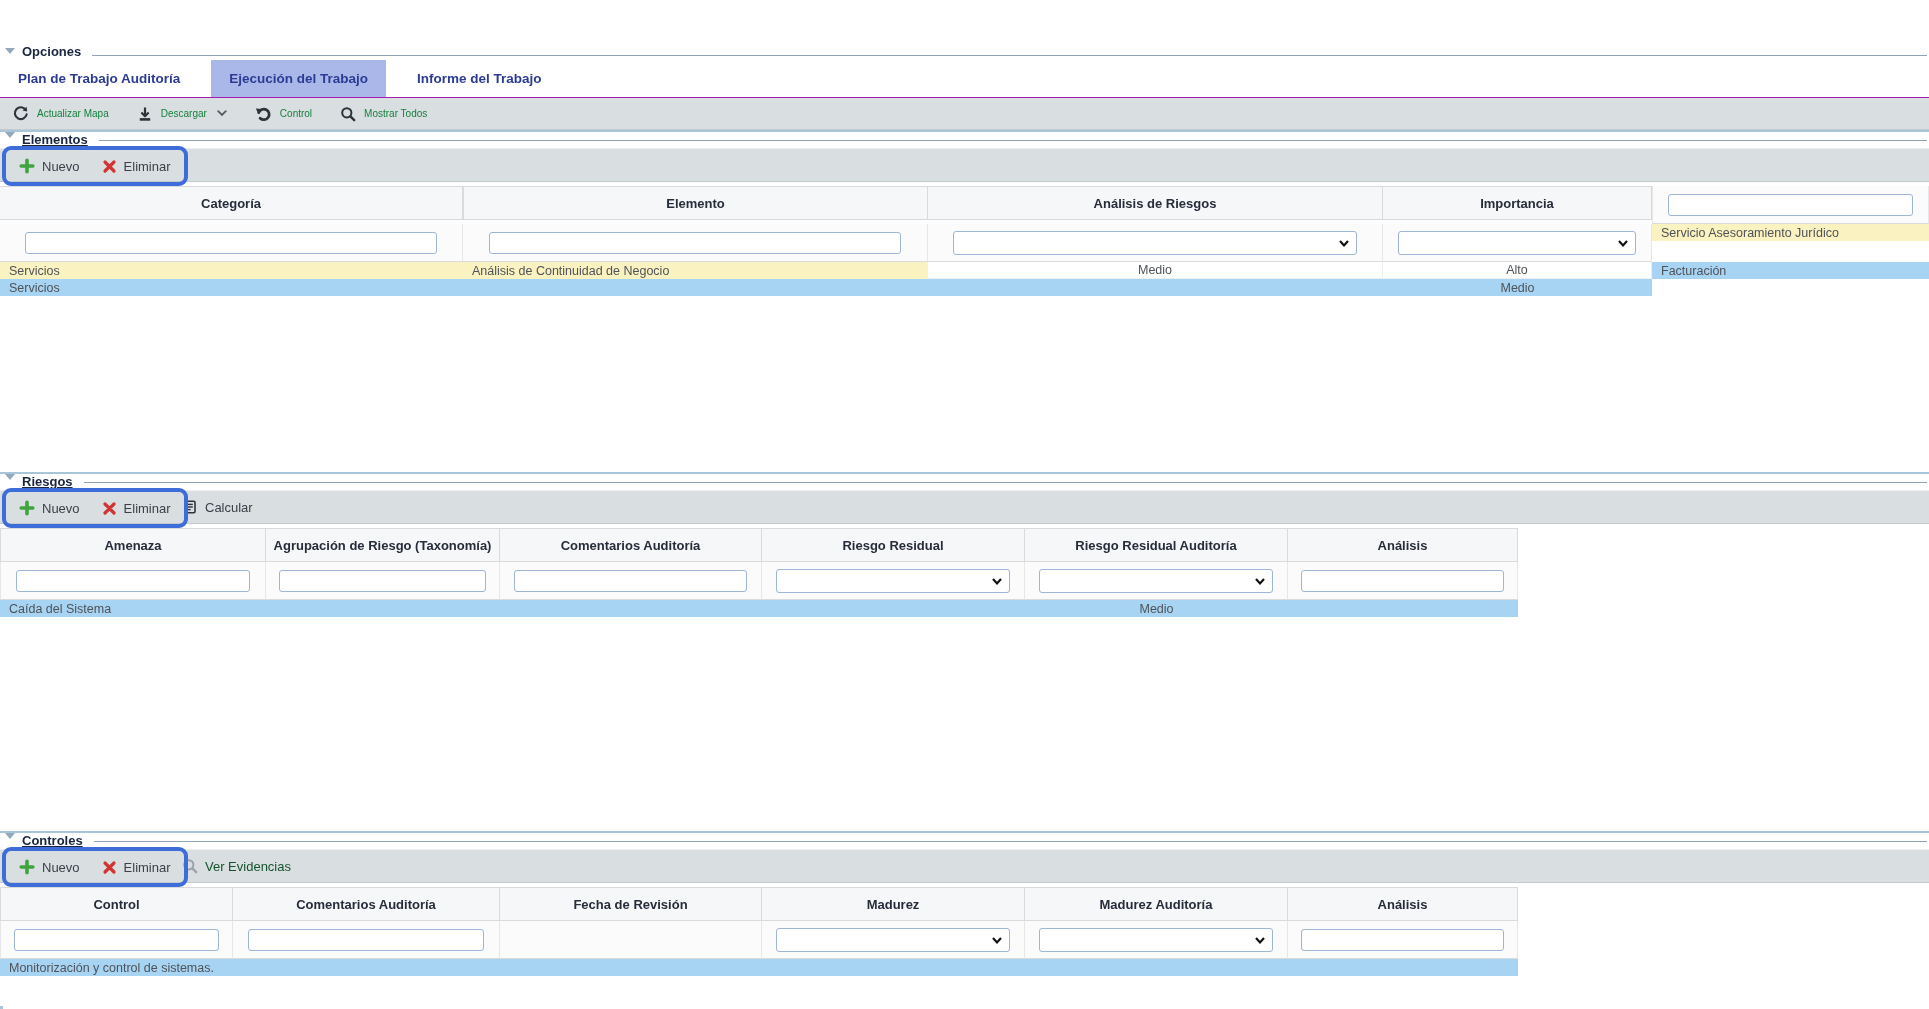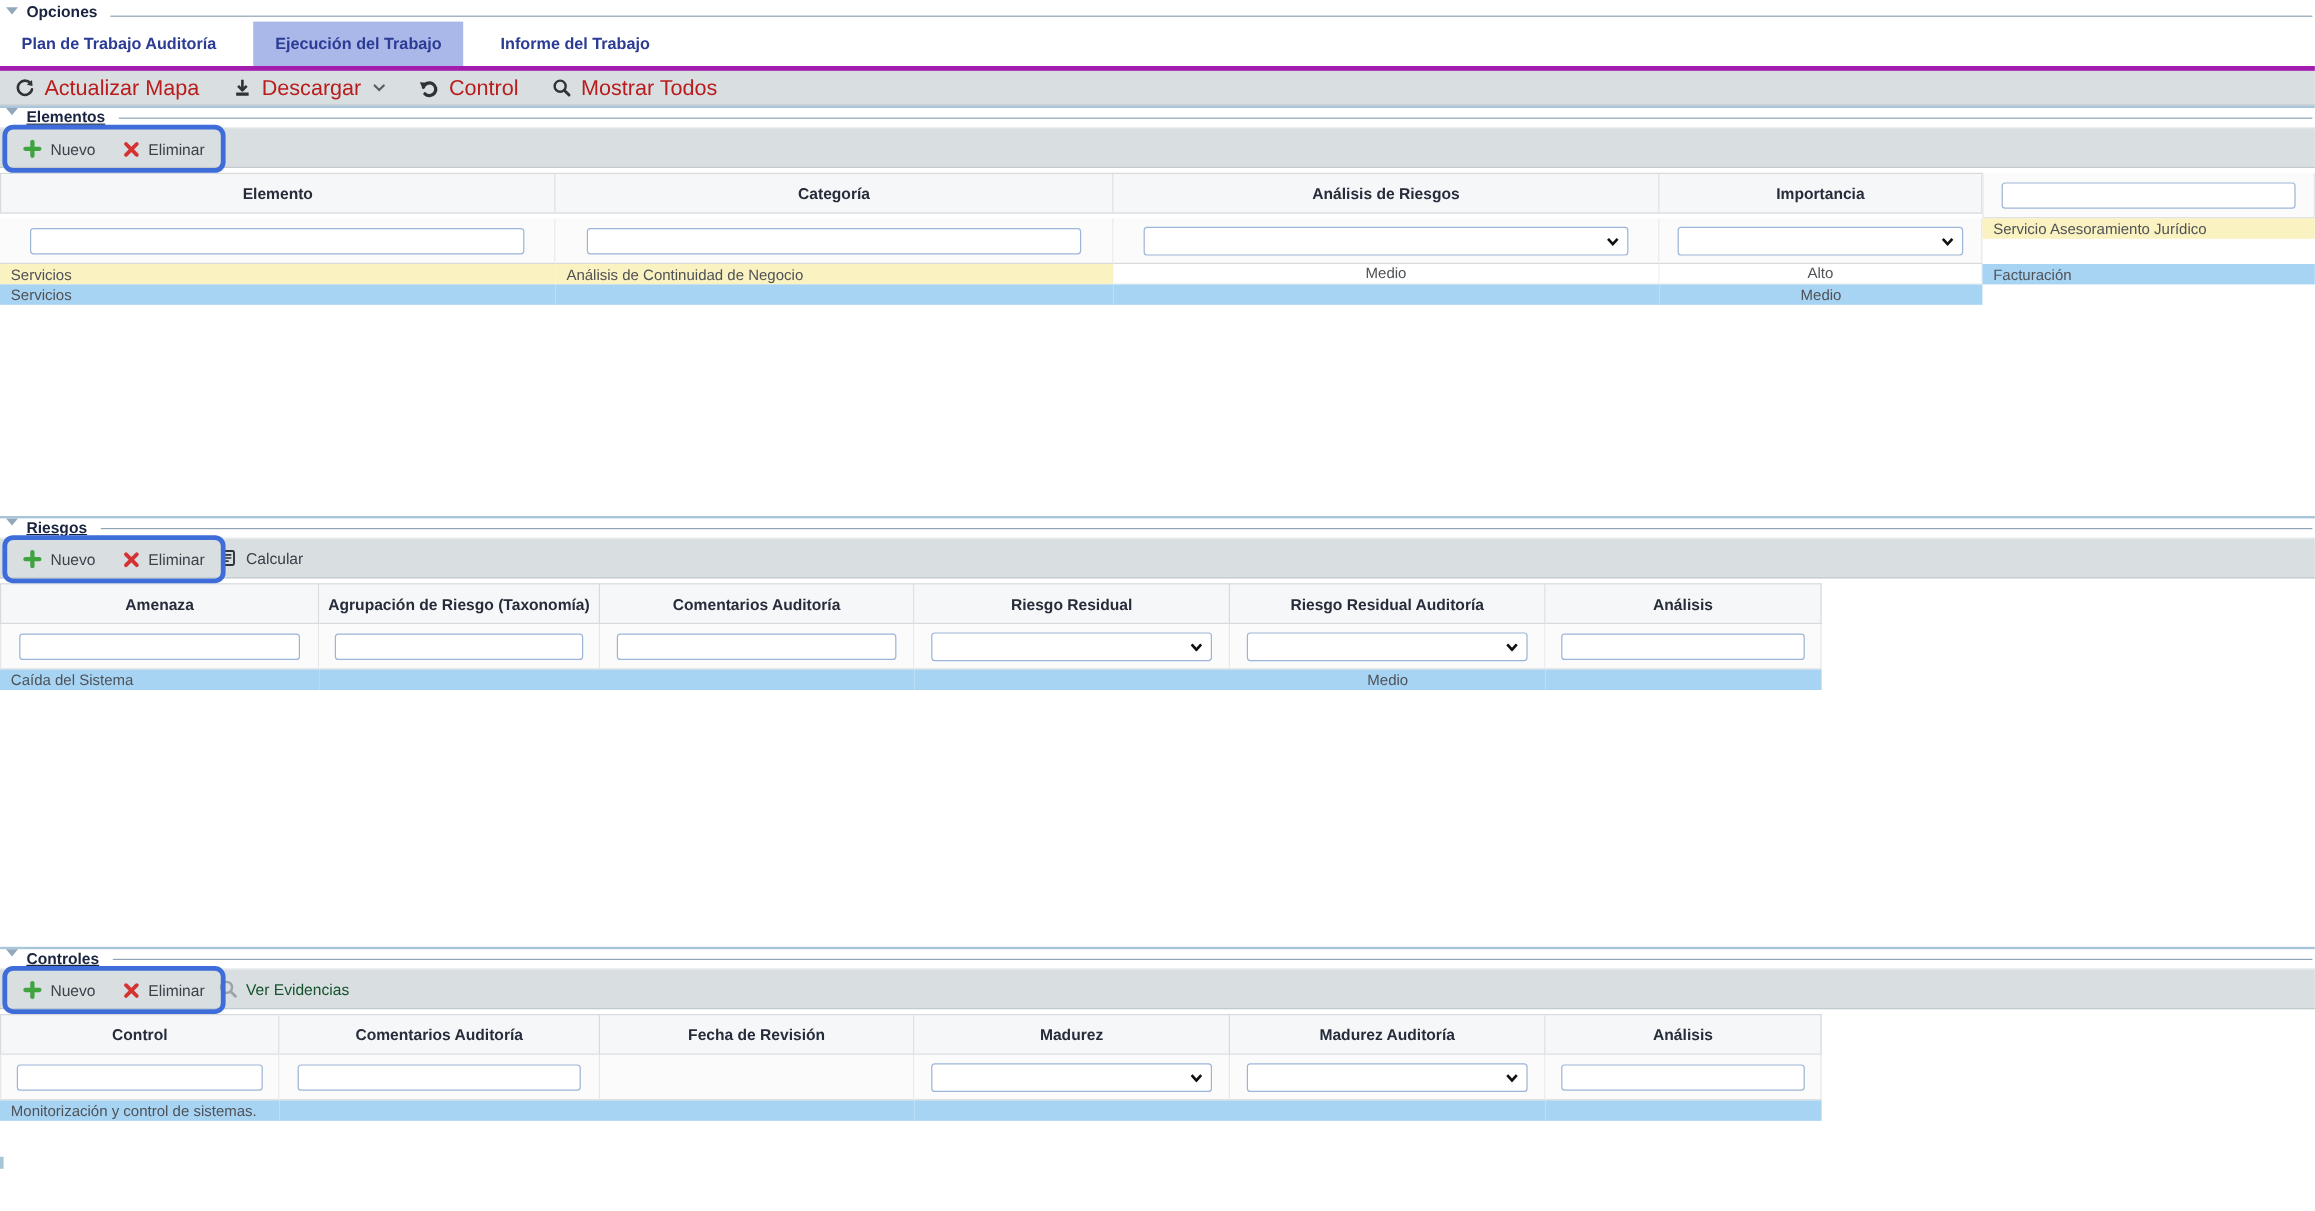--- a/index.html
+++ b/index.html
@@ -6,38 +6,38 @@
   html,body { width: 1929px; height: 1009px; }
   body {
     font-family: "Liberation Sans", sans-serif;
     background: #ffffff;
     color: #4f5257;
     overflow: hidden;
   }
   .page { position: relative; width: 1929px; height: 1009px; background: #fff; }
 
   
-  .legend-row { height: 18px; display: flex; align-items: center; gap: 7px; padding-left: 5px; }
+  .legend-row { height: 18px; display: flex; align-items: center; gap: 7px; padding-left: 5px; margin-top: 42px; }
   .sec-row { height: 16px; display: flex; gap: 7px; padding-left: 5px; }
   .tri { width: 0; height: 0; border-left: 5px solid transparent; border-right: 5px solid transparent;
          border-top: 6px solid #93a9bb; flex: 0 0 auto; cursor: pointer; }
   .legend-title { font-weight: bold; font-size: 13px; color: #182440; white-space: nowrap; }
   .sec-title { font-weight: bold; font-size: 13px; color: #182440; white-space: nowrap;
                text-decoration: underline; cursor: pointer; }
   .legend-line { flex: 1; border-top: 1px solid #8fa3b4; margin: 8px 2px 0 4px; }
 
   
   .tabs { height: 37px; display: flex; align-items: stretch; gap: 13px; }
   .tab { display: flex; align-items: center; padding: 0 18px; font-weight: bold; font-size: 13.5px;
          color: #2c3b93; cursor: pointer; white-space: nowrap; }
   .tab.active { background: #aab8e9; }
 
   
-  .toolbar { height: 33px; background: #d9dee1; border-top: 4px solid #a21caf; border-bottom: 1px solid #c3cacd;
-             display: flex; align-items: center; padding-left: 12px; gap: 28px; font-size: 18px; color: #b91c1c; }
+  .toolbar { height: 33px; background: #d9dee1; border-top: 1px solid #a21caf; border-bottom: 1px solid #c3cacd;
+             display: flex; align-items: center; padding-left: 12px; gap: 28px; font-size: 10px; color: #15803d; }
   .tbtn { display: flex; align-items: center; gap: 8px; cursor: pointer; white-space: nowrap; }
   .tbtn svg { display: block; }
   .caret { margin-left: 2px; }
 
   .sec-toolbar { position: relative; height: 34px; background: #d9dee1; border-top: 1px solid #edf0f1;
                  border-bottom: 1px solid #c3cacd; display: flex; align-items: center;
                  padding-left: 182px; gap: 28px; font-size: 13px; color: #3b4149; }
   .hl-group { position: absolute; left: 2px; top: -3px; height: 40px; border: 4px solid #3e6cd8;
               border-radius: 9px; display: flex; align-items: center; gap: 22px; padding: 0 13px; }
   .ibtn { display: flex; align-items: center; gap: 7px; font-size: 13px; color: #3b4149;
@@ -164,22 +164,22 @@
             <svg width="15" height="15" viewBox="0 0 16 16">
                 <path d="M3.2 3.2 12.8 12.8 M12.8 3.2 3.2 12.8" stroke="#d43333" stroke-width="3.4" stroke-linecap="round"></path>
               </svg>
           </span>
           <span>Eliminar</span>
         </div>
       </div>
     </div>
 
     <div class="grid g-elem">
+      <div class="hcell">Categoría</div>
       <div class="hcell first">Elemento</div>
-      <div class="hcell">Categoría</div>
       <div class="hcell">Análisis de Riesgos</div>
       <div class="hcell">Importancia</div>
 
       <div class="fcell first">
           <input class="finput" style="">
         </div>
       <div class="fcell">
           <input class="finput" style="">
         </div>
       <div class="fcell">

